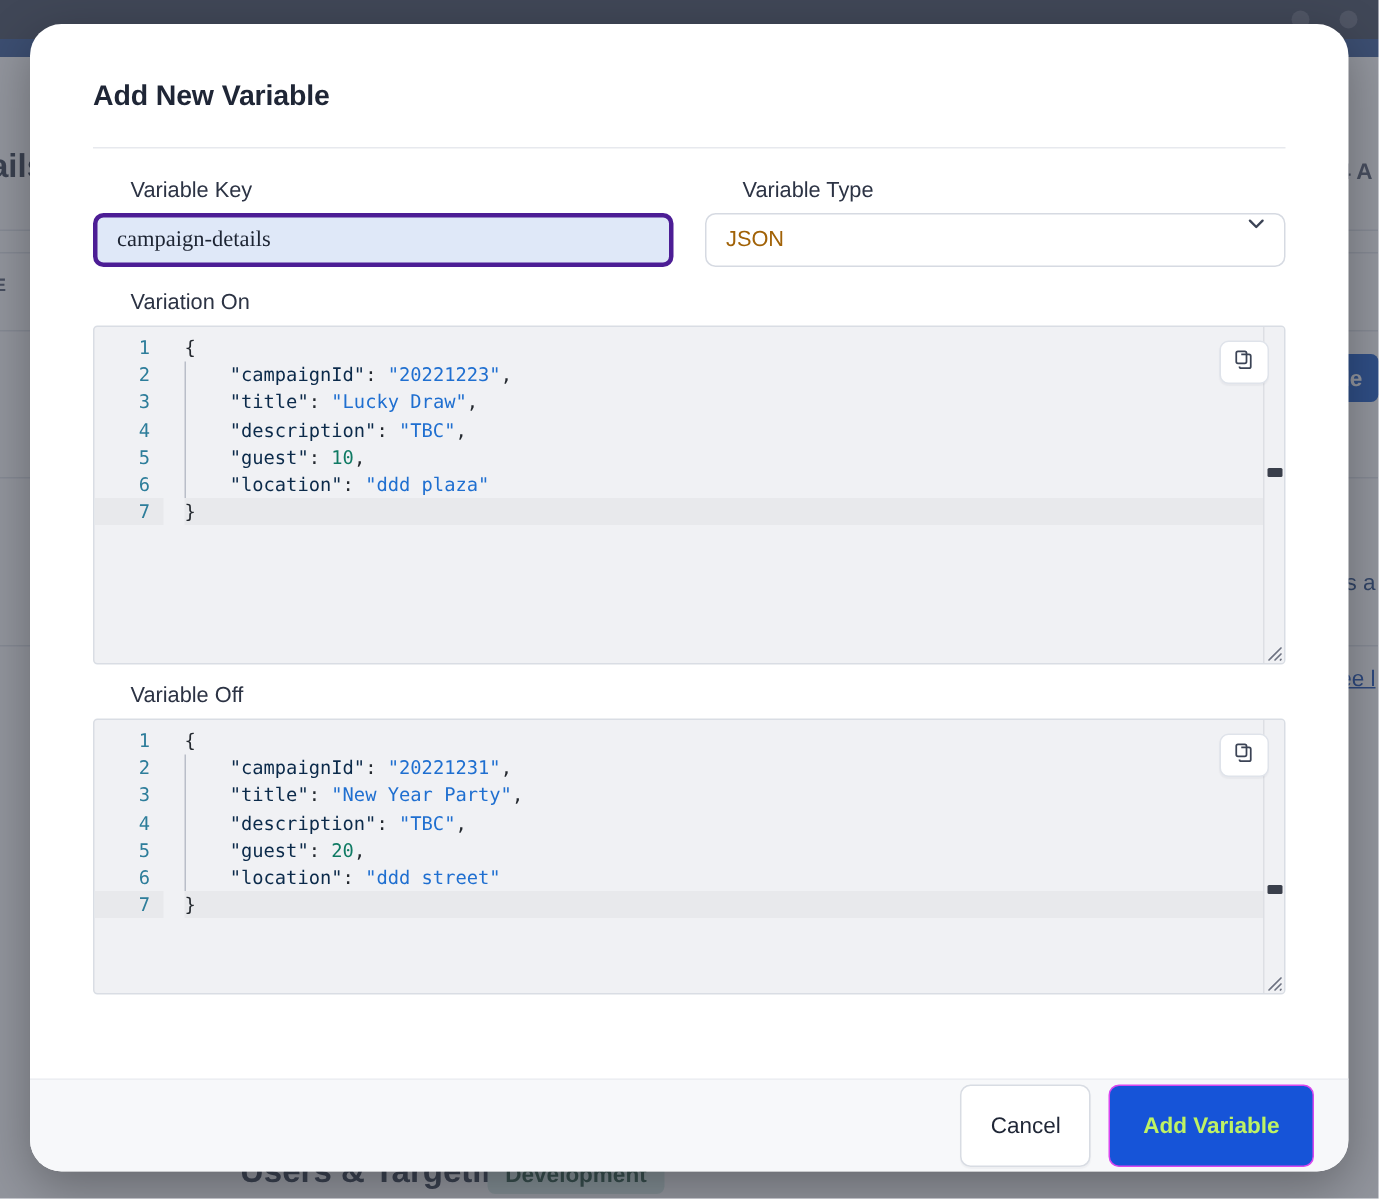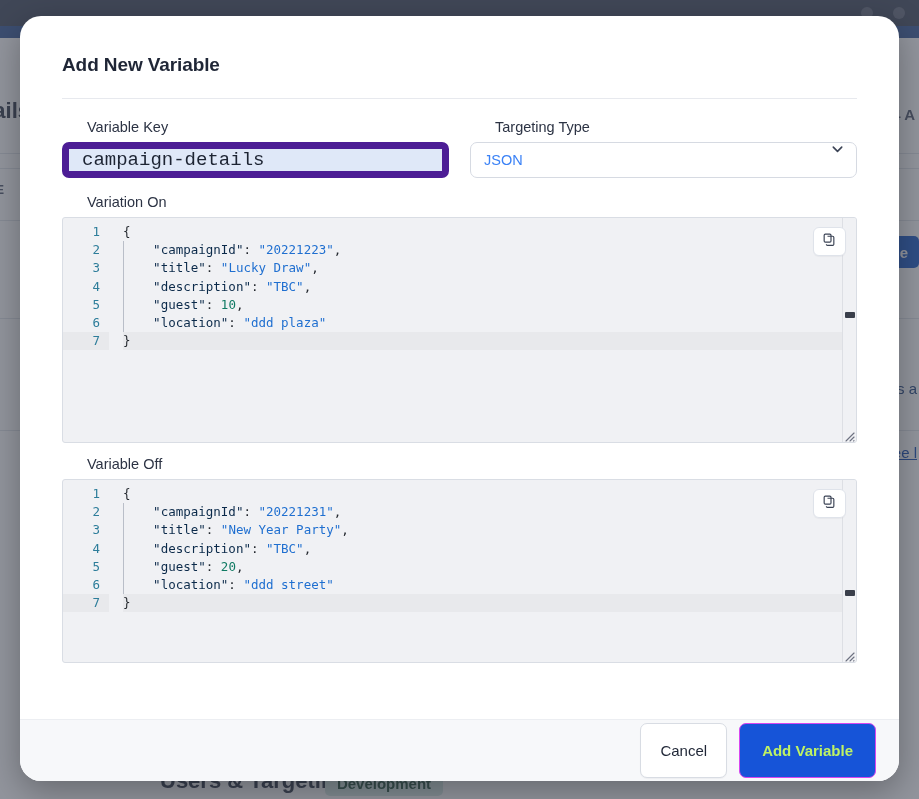--- a/index.html
+++ b/index.html
@@ -65,35 +65,35 @@
     padding: 20px 20px 0 20px;
   }
   .field { flex:1 1 0; min-width:0; }
   .field-label {
     font-size:14.5px; color:#2c3344; font-weight:400;
     margin-bottom:7px; display:block;margin-left:25px;
   }
   .text-input {
     width:100%; height:36px;
     background:#dfe8f8;
-    border:7px solid #4c1d95;
+    border:3px solid #4c1d95;
     border-radius:7px;
     padding: 0 13px;
-    font-size:19px; color:#1d2433;
-    font-family:Liberation Mono, monospace;
+    font-size:15px; color:#1d2433;
+    font-family:Liberation Serif, serif;
     display:flex; align-items:center;
   }
   .select-wrap { position:relative; }
   .select-input {
     width:100%; height:36px;
     background:#ffffff;
     border:1px solid #d6dae2;
     border-radius:7px;
     padding: 0 34px 0 13px;
-    font-size:14.5px; color:#3b82f6;
+    font-size:14.5px; color:#a16207;
     display:flex; align-items:center;
   }
   .chev {
     position:absolute; right:12px; top:50%;
     transform: translateY(-50%);
     pointer-events:none; line-height:0;
   }
 
   
   .editor-block { padding: 16px 20px 0 20px; }
@@ -235,21 +235,21 @@
     <div class="title-rule"></div>
 
     <div class="form-row">
 
       <div class="field">
         <span class="field-label">Variable Key</span>
         <div class="text-input" placeholder="Variable Key">campaign-details</div>
       </div>
 
       <div class="field select-wrap">
-        <span class="field-label">Targeting Type</span>
+        <span class="field-label">Variable Type</span>
         <div class="select-input">JSON</div>
         <span class="chev">
           <svg width="15" height="15" viewBox="0 0 16 16" fill="none" stroke="#3b4355" stroke-width="1.7" stroke-linecap="round" stroke-linejoin="round">
             <path d="M3.5 6 L8 10.5 L12.5 6"></path>
           </svg>
         </span>
       </div>
 
     </div>
 

